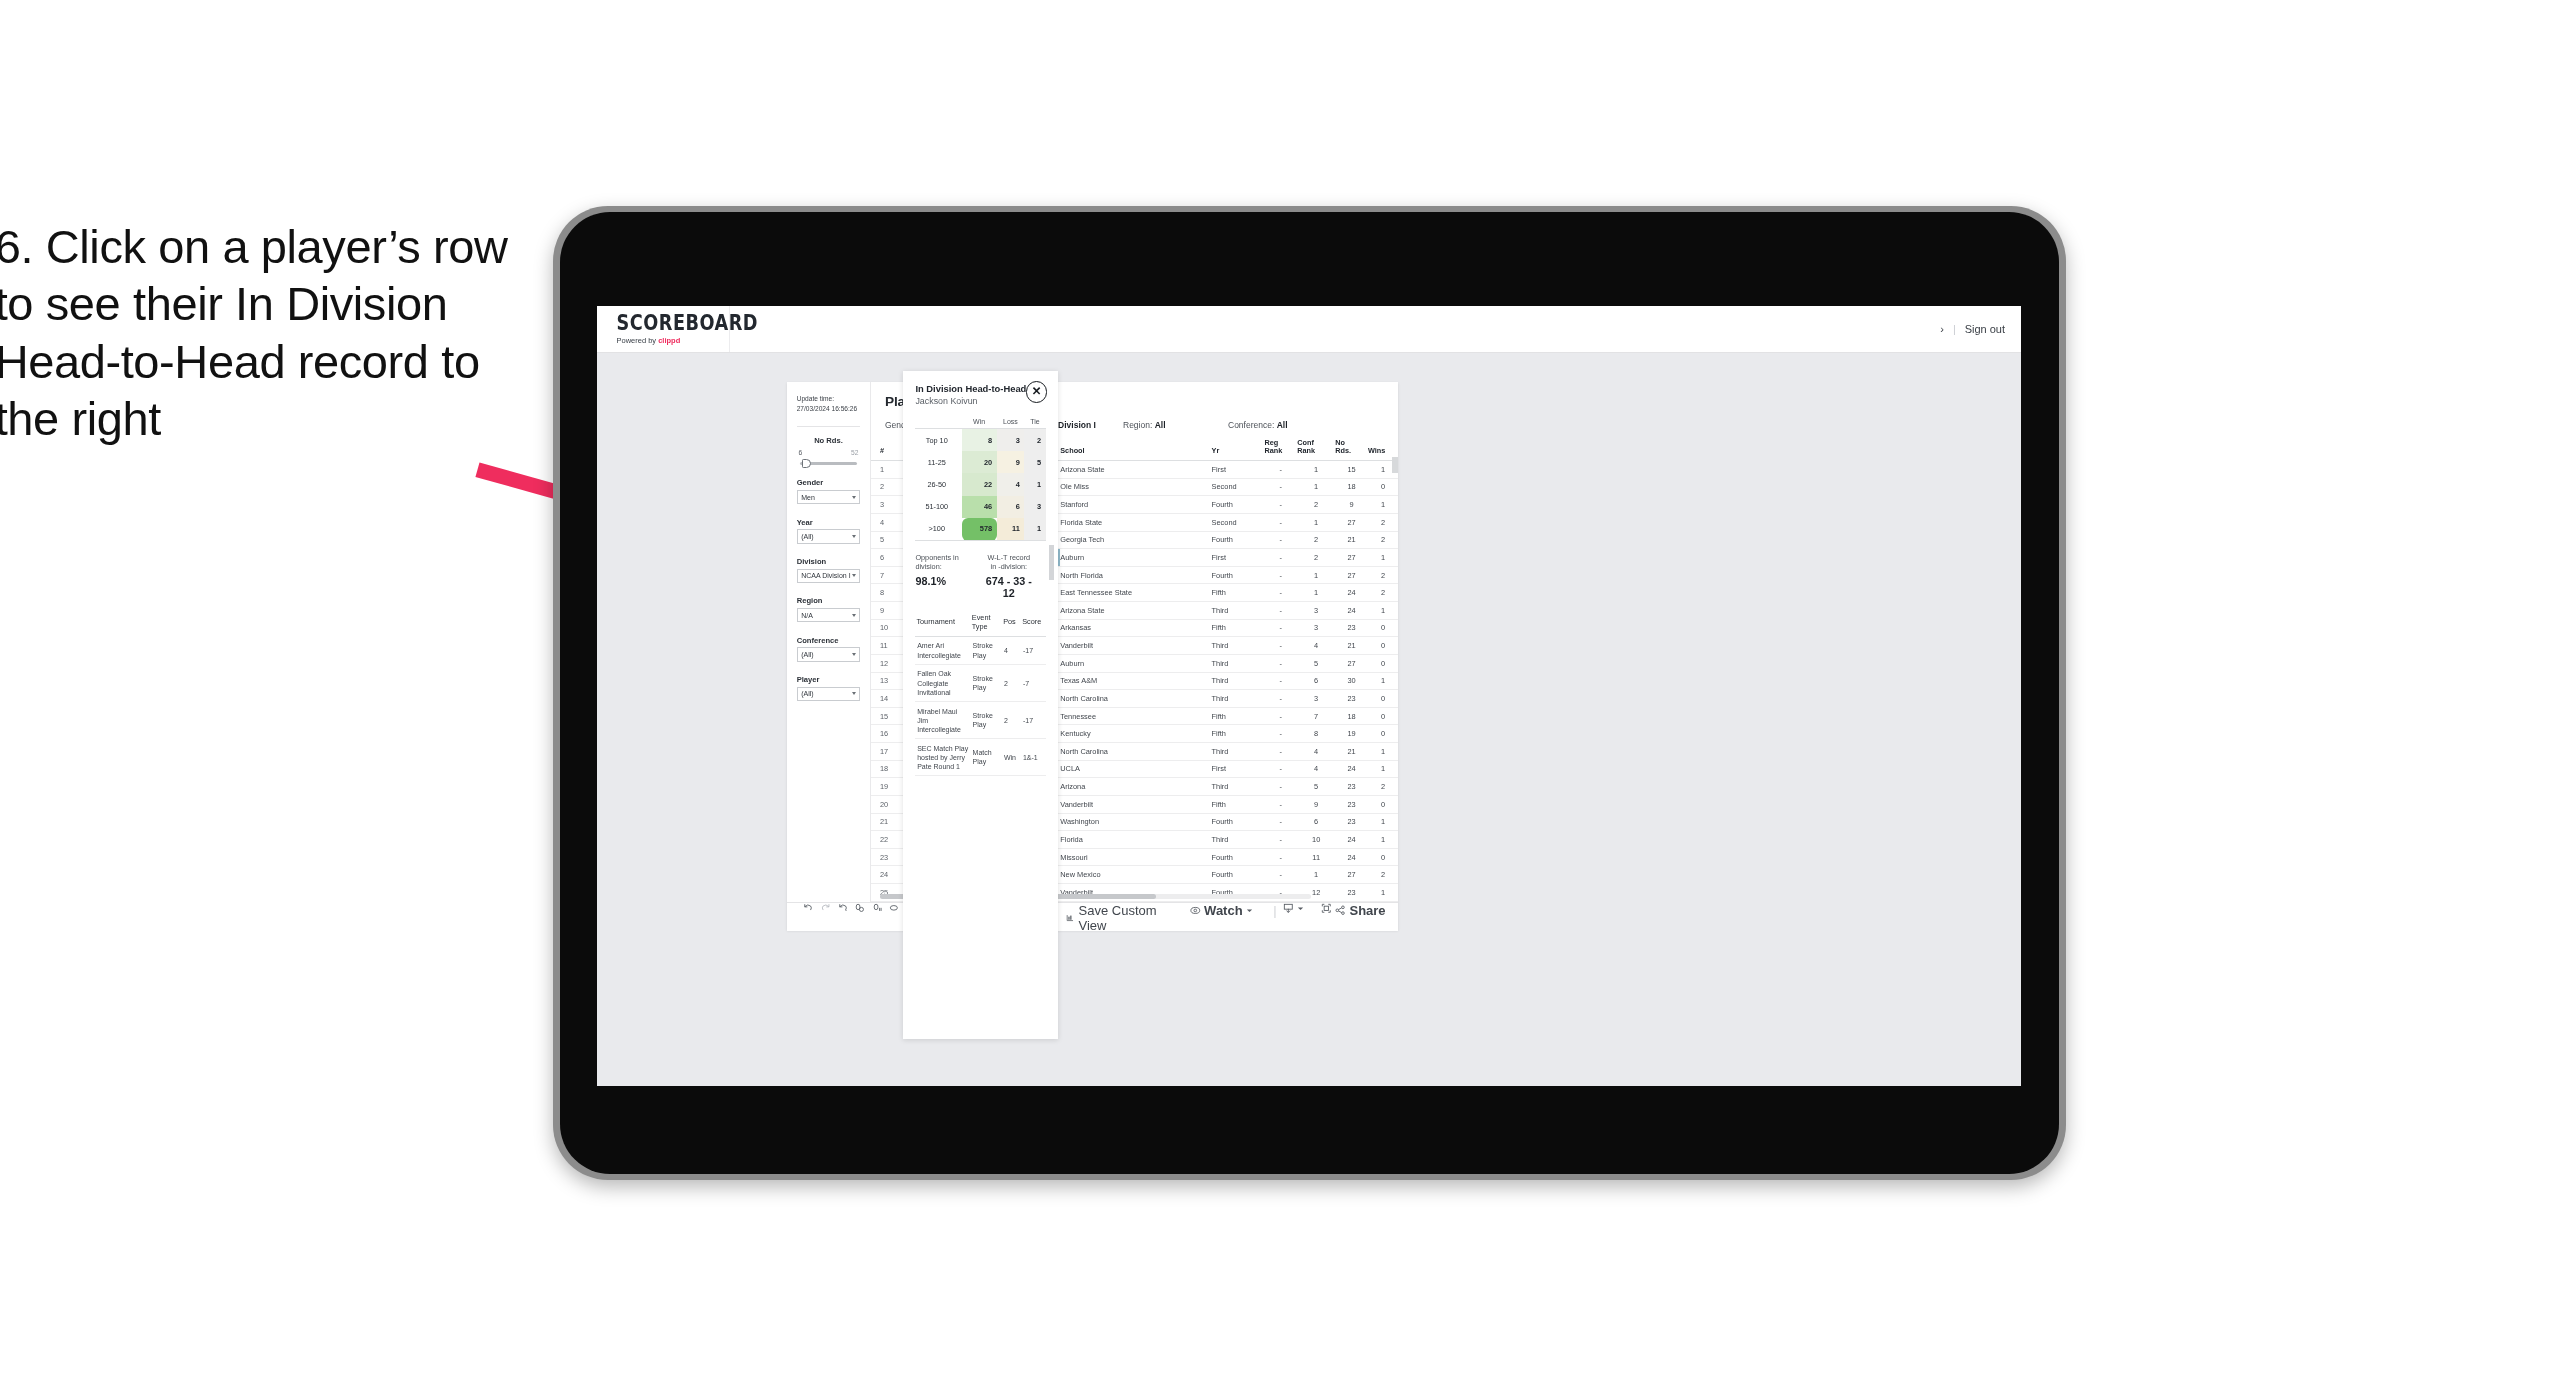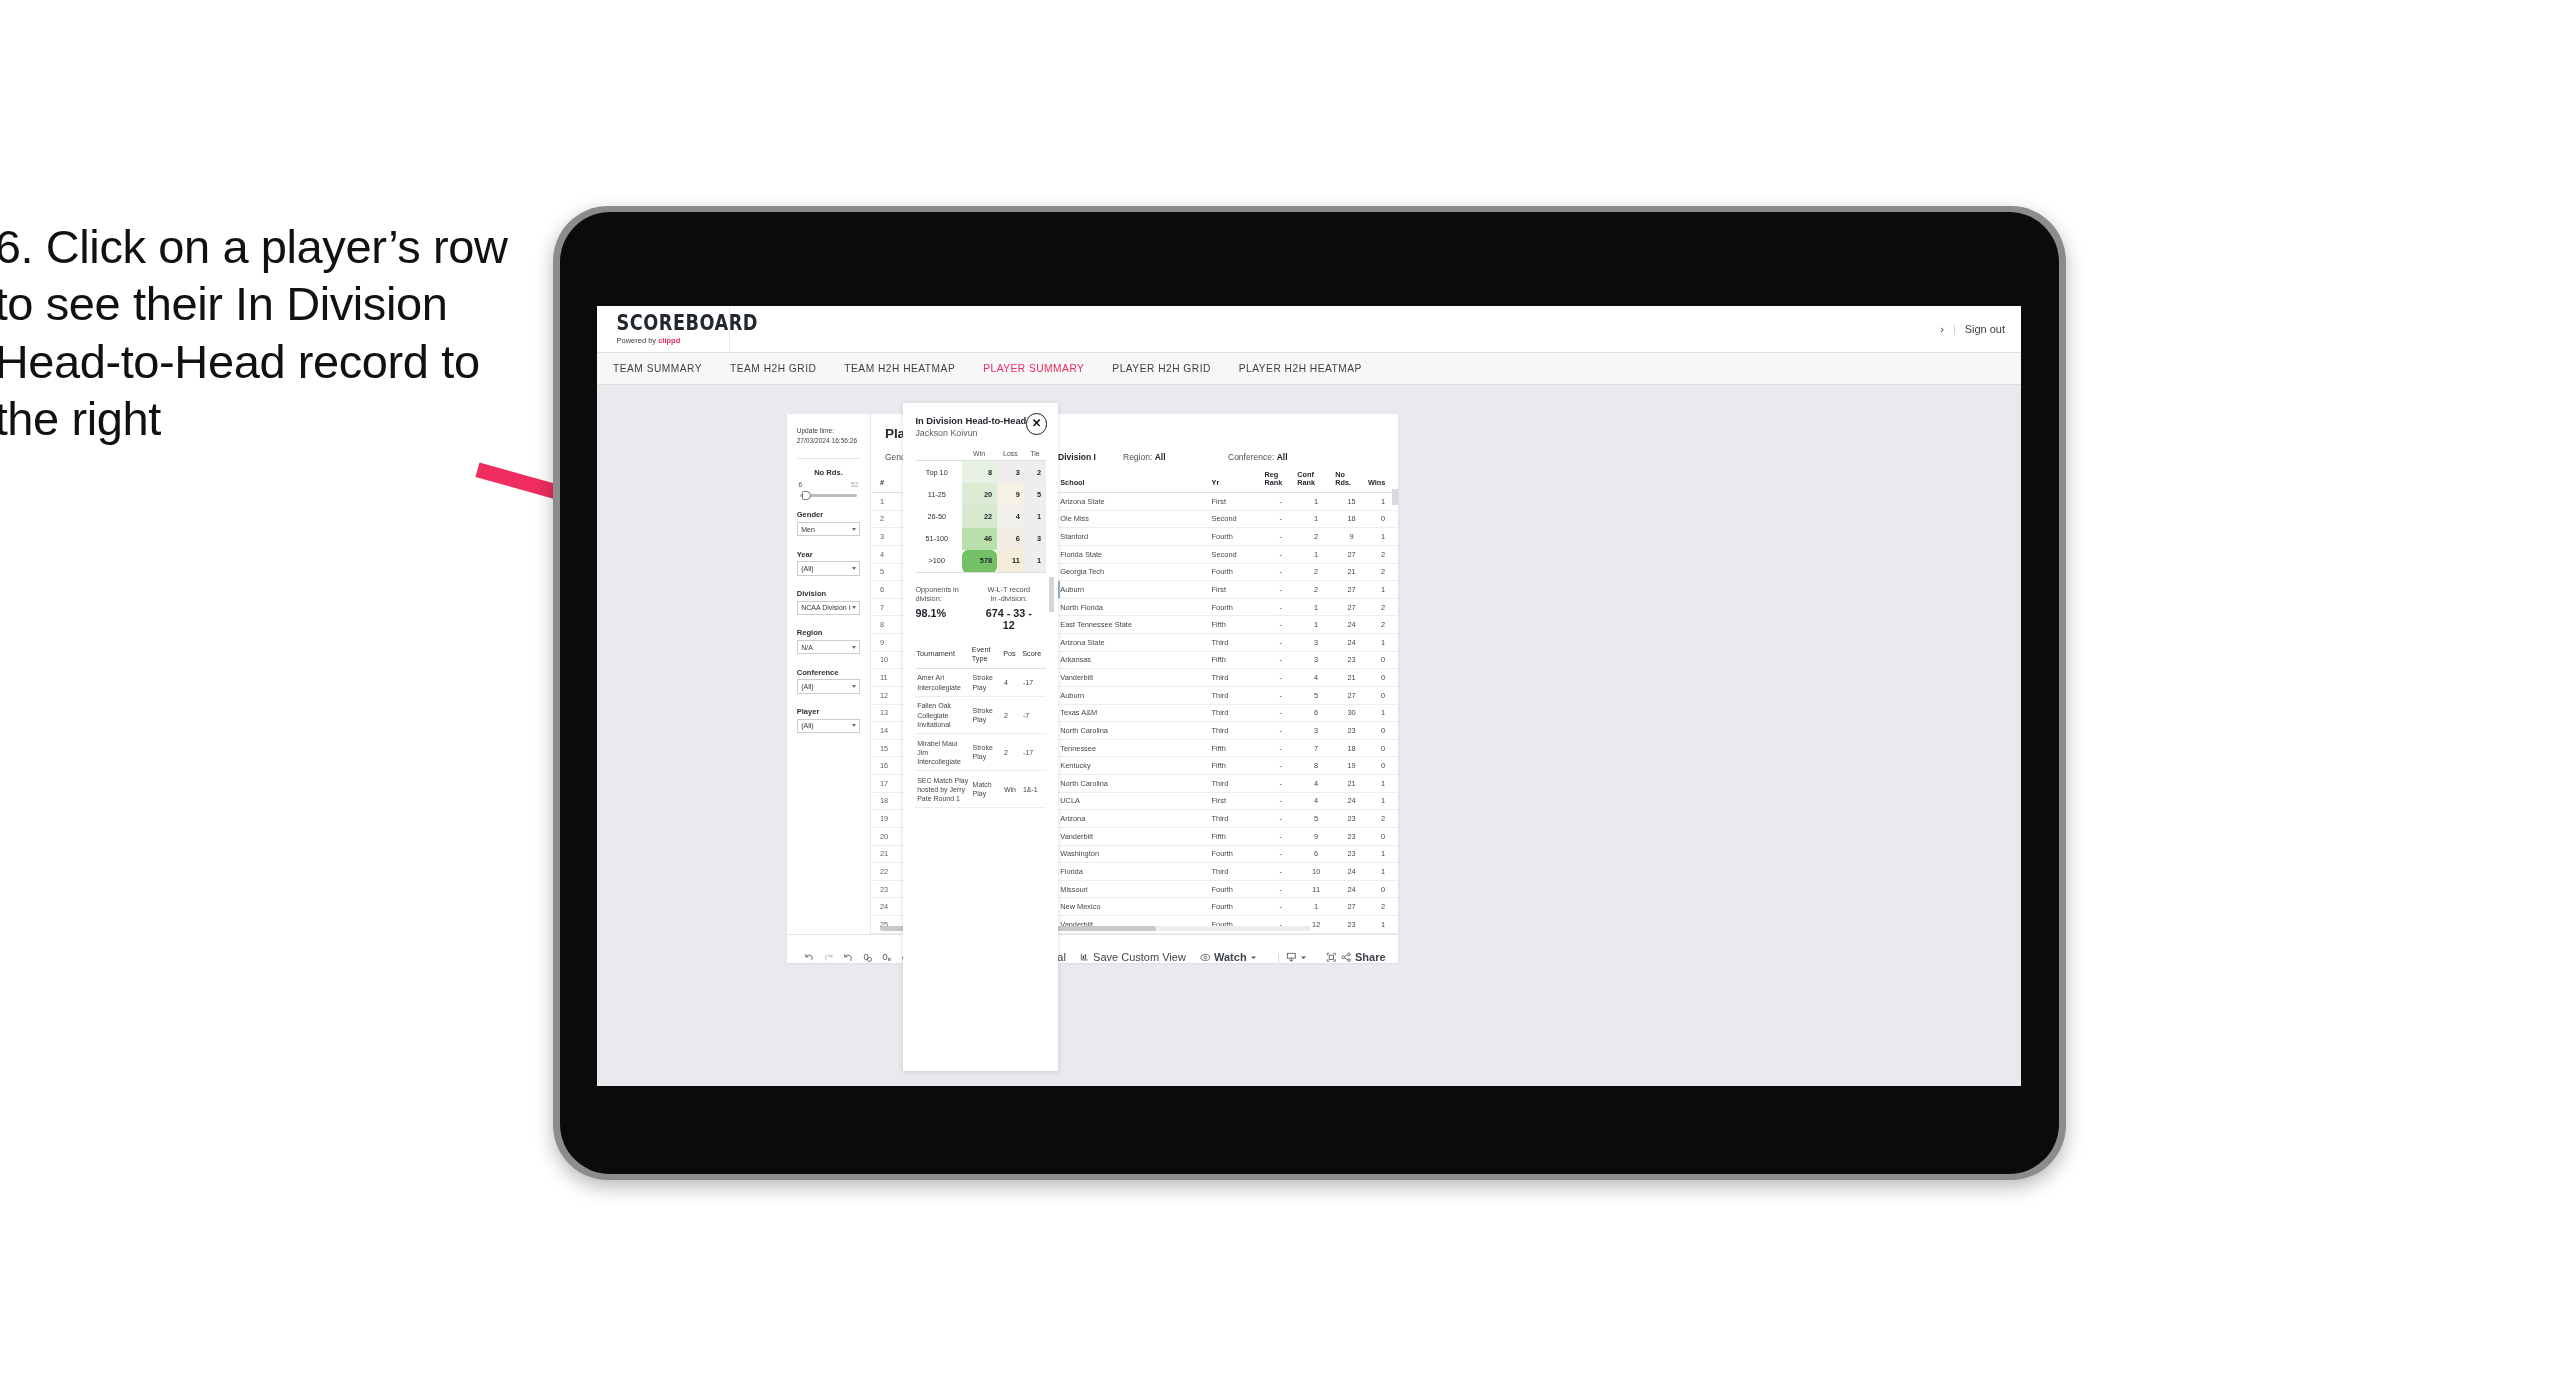--- a/index.html
+++ b/index.html
@@ -116,22 +116,22 @@
   .rec-cap{font-size:7.3px;color:#4c5158;}
   .rec-val{font-size:10.8px;font-weight:bold;color:#1d2127;margin-top:4px;}
   .ttable{width:100%;border-collapse:collapse;margin-top:12.4px;font-size:7px;color:#41464d;}
   .ttable th{font-weight:normal;color:#2b3037;text-align:left;font-size:7.3px;padding-bottom:5.3px;
     border-bottom:0.9px solid #dddfe1;}
   .ttable td{padding:4.4px 1.8px;border-bottom:0.9px solid #ededee;vertical-align:middle;line-height:1.3;}
   .t-name{width:62px;} .t-type{width:37px;} .t-pos{width:19.5px;} .t-score{width:25px;}
   .tscroll{position:absolute;right:4.4px;top:174px;width:4.4px;height:35px;background:#d3d5d8;}
 
   
-  .toolbar{height:28px;border-top:0.9px solid #e4e4e6;display:flex;align-items:flex-end;
-    padding:0 12.4px;font-size:11px;color:#41464d;background:#fff;}
+  .toolbar{height:28px;border-top:0.9px solid #e4e4e6;display:flex;align-items:flex-start;
+    padding:0 12.4px;font-size:13px;color:#41464d;background:#fff;}
   .tb-ic{width:19.5px;display:flex;justify-content:center;align-items:center;color:#585d64;}
   .tb-sep{color:#d3d5d8;margin:0 6.2px;}
   .tb-item{display:flex;align-items:center;gap:3.5px;margin-right:14px;}
   svg{display:block;}
 </style>
 </head>
 <body>
 
 <div id="instruction">6. Click on a player’s row to see their In Division Head-to-Head record to the right</div>
 
@@ -155,28 +155,20 @@
       <div class="logo-title">SCOREBOARD</div>
       <div class="logo-sub"><span>Powered by </span><b>clippd</b></div>
     </div>
     <div class="header-right">
       <span>›</span>
       <span class="sep">|</span>
       <span>Sign out</span>
     </div>
   </div>
 
-  <div class="subnav">
-    <div class="item">TEAM SUMMARY</div>
-    <div class="item">TEAM H2H GRID</div>
-    <div class="item">TEAM H2H HEATMAP</div>
-    <div class="item active">PLAYER SUMMARY</div>
-    <div class="item">PLAYER H2H GRID</div>
-    <div class="item">PLAYER H2H HEATMAP</div>
-  </div>
 
   <div class="canvas">
     <div class="dashboard">
       <div class="dash-body">
 
         <div class="filters">
           <div class="upd">
             <div>Update time:</div>
             <div>27/03/2024 16:56:26</div>
           </div>

